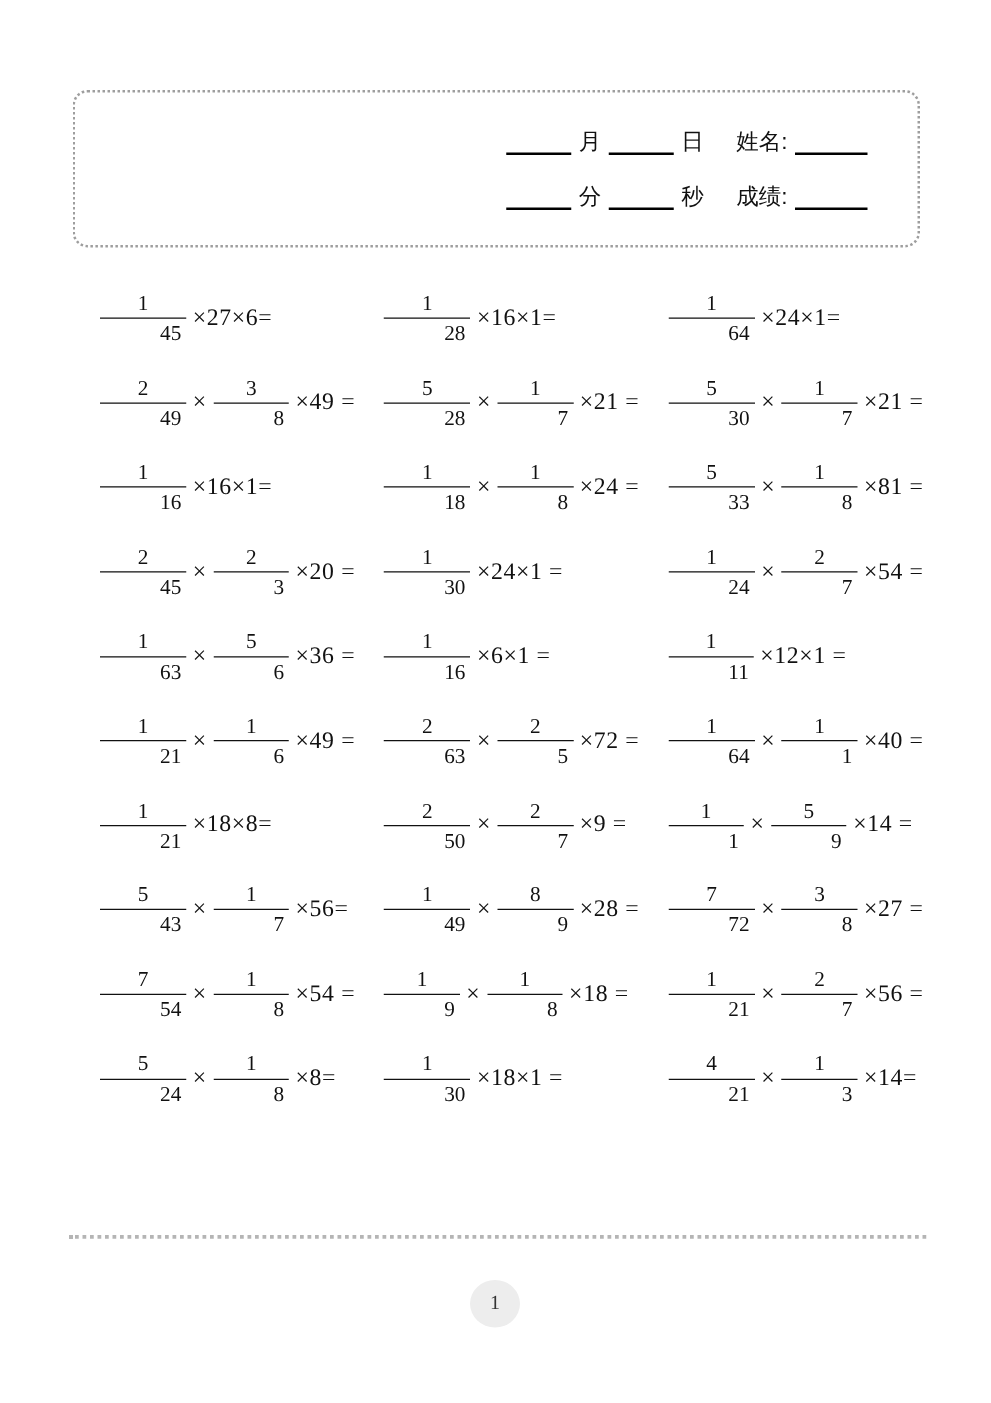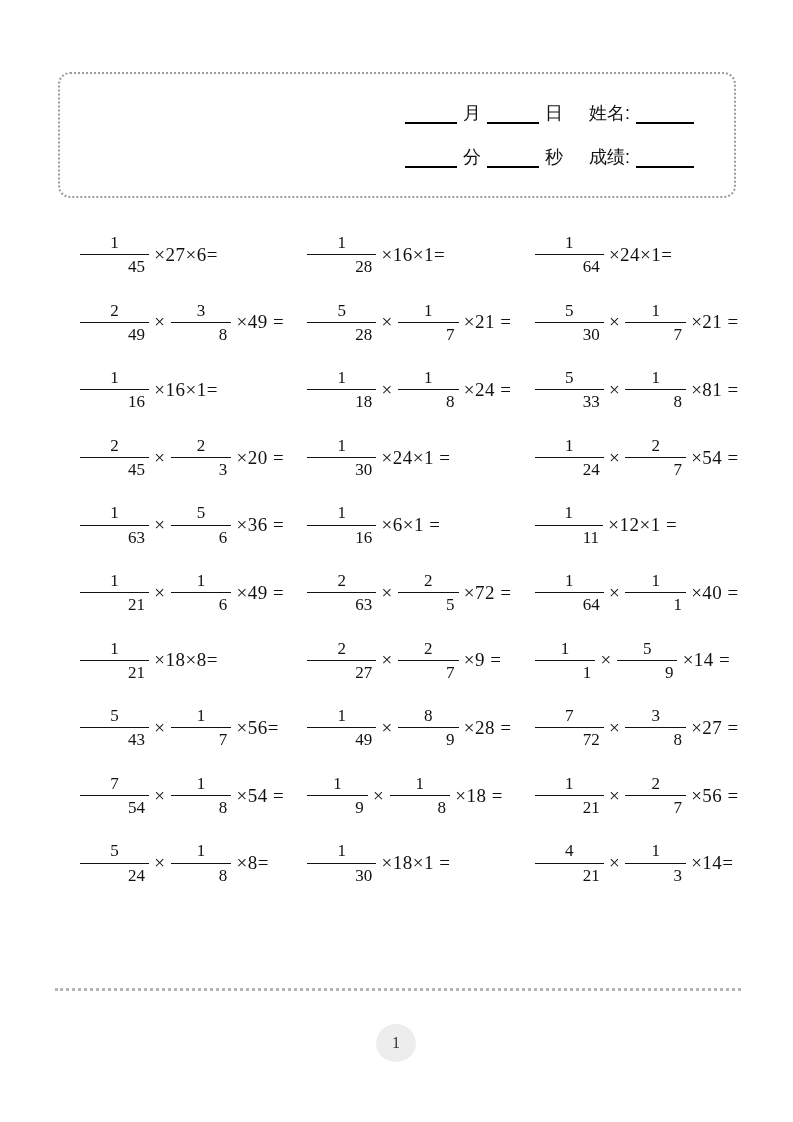--- a/index.html
+++ b/index.html
@@ -300,21 +300,21 @@
       <div class="problem">
         <span class="frac">
           <span class="fn">1</span>
           <span class="fd">21</span>
         </span>
         <span class="ptext"> ×18×8=</span>
       </div>
       <div class="problem">
         <span class="frac">
           <span class="fn">2</span>
-          <span class="fd">27</span>
+          <span class="fd">50</span>
         </span>
         <span class="ptext"> × </span>
         <span class="frac">
           <span class="fn">2</span>
           <span class="fd">7</span>
         </span>
         <span class="ptext"> ×9 =</span>
       </div>
       <div class="problem">
         <span class="frac">

